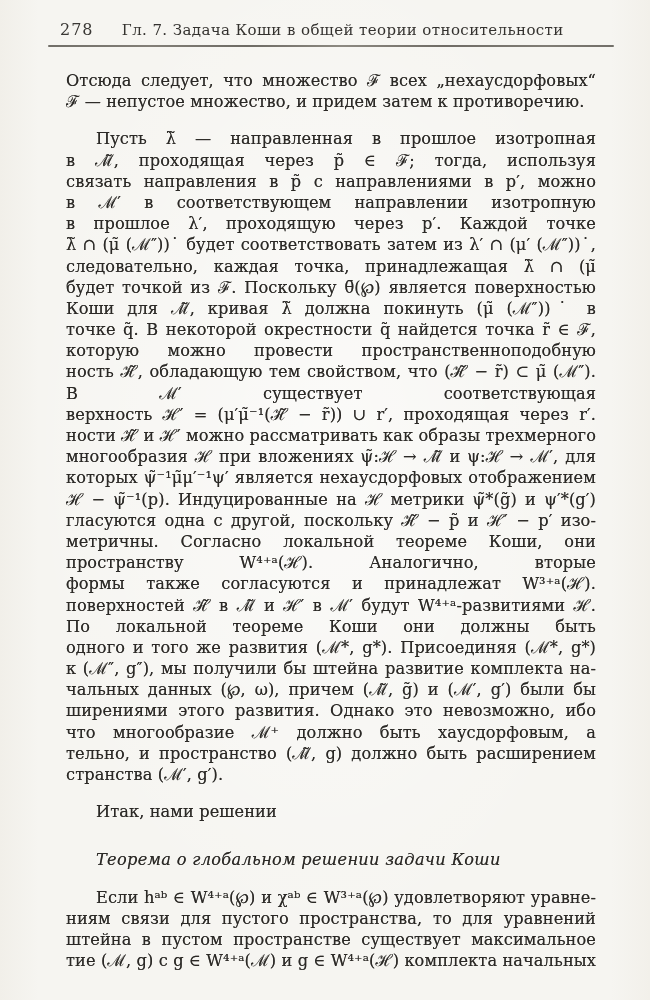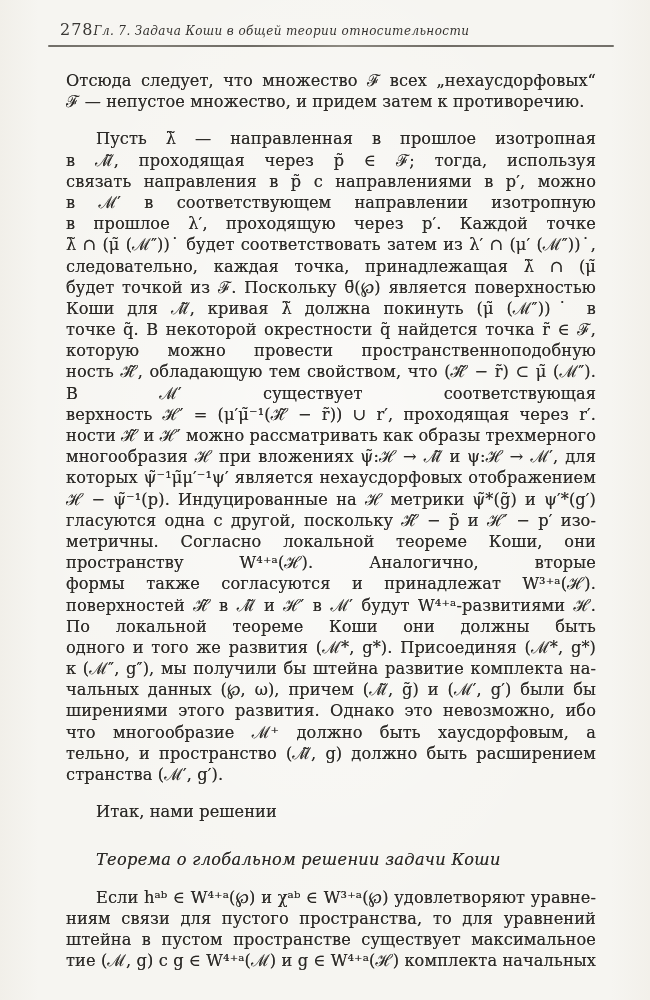--- a/index.html
+++ b/index.html
@@ -32,22 +32,22 @@
     align-items: baseline;
     font-size: 16px;
   }
   .page-number {
     font-style: normal;
     letter-spacing: 1px;
     color: #3a3835;
   }
   .running-header {
     flex: 1;
-    font-style: italic;
-    font-size: 12px;
+    text-align: center;
+    font-size: 15px;
     letter-spacing: 0.4px;
     color: #34322f;
     padding-right: 30px;
   }
   .header-rule {
     position: absolute;
     top: 45px;
     left: 48px;
     width: 566px;
     height: 2px;

